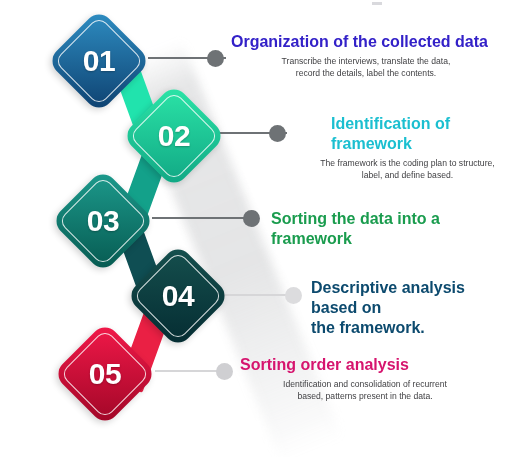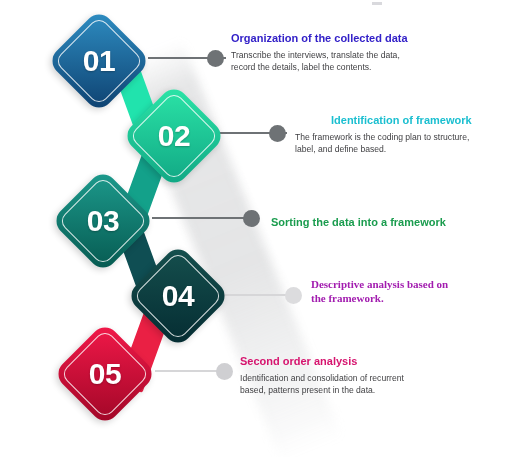--- a/index.html
+++ b/index.html
@@ -91,32 +91,33 @@
     width: 17px;
     height: 17px;
     border-radius: 50%;
   }
 
   
   .textblock {
     position: absolute;
   }
   .tb-title {
-    font-size: 11px;
+    font-size: 16px;
     font-weight: bold;
     line-height: 1.25;
     margin: 0 0 3px 0;
     white-space: pre-line;
   }
   .tb-body {
     font-size: 8.6px;
     line-height: 1.42;
     color: #3f3f42;
     margin: 0;
     white-space: pre-line;
+    text-align: center;
   }
   .tb-body:empty { display: none; }
 
   .speck {
     position: absolute;
     width: 10px;
     height: 3px;
     background: #d9d9dd;
     top: 2px;
     left: 372px;
@@ -181,30 +182,30 @@
     <p class="tb-body">Transcribe the interviews, translate the data,
 record the details, label the contents.</p>
   </div>
 
   <div class="textblock" style="left:295px; top:114px; width:225px;">
     <p class="tb-title" style="color: rgb(27, 191, 208); margin-left: 36px;">Identification of framework</p>
     <p class="tb-body">The framework is the coding plan to structure,
 label, and define based.</p>
   </div>
 
-  <div class="textblock" style="left:271px; top:209px; width:245px;margin-top:7px;">
+  <div class="textblock" style="left:271px; top:209px; width:245px;">
     <p class="tb-title" style="color: rgb(26, 156, 78);">Sorting the data into a framework</p>
 
   </div>
 
   <div class="textblock" style="left:311px; top:278px; width:200px;">
-    <p class="tb-title" style="color: #a21caf; font-family: Liberation Serif, serif;">Descriptive analysis based on
+    <p class="tb-title" style="color: #0c4a6e;">Descriptive analysis based on
 the framework.</p>
 
   </div>
 
   <div class="textblock" style="left:240px; top:355px; width:250px;">
-    <p class="tb-title" style="color: rgb(214, 20, 110);">Second order analysis</p>
+    <p class="tb-title" style="color: rgb(214, 20, 110);">Sorting order analysis</p>
     <p class="tb-body">Identification and consolidation of recurrent
 based, patterns present in the data.</p>
   </div>
 
 </div>
 
 </body></html>

